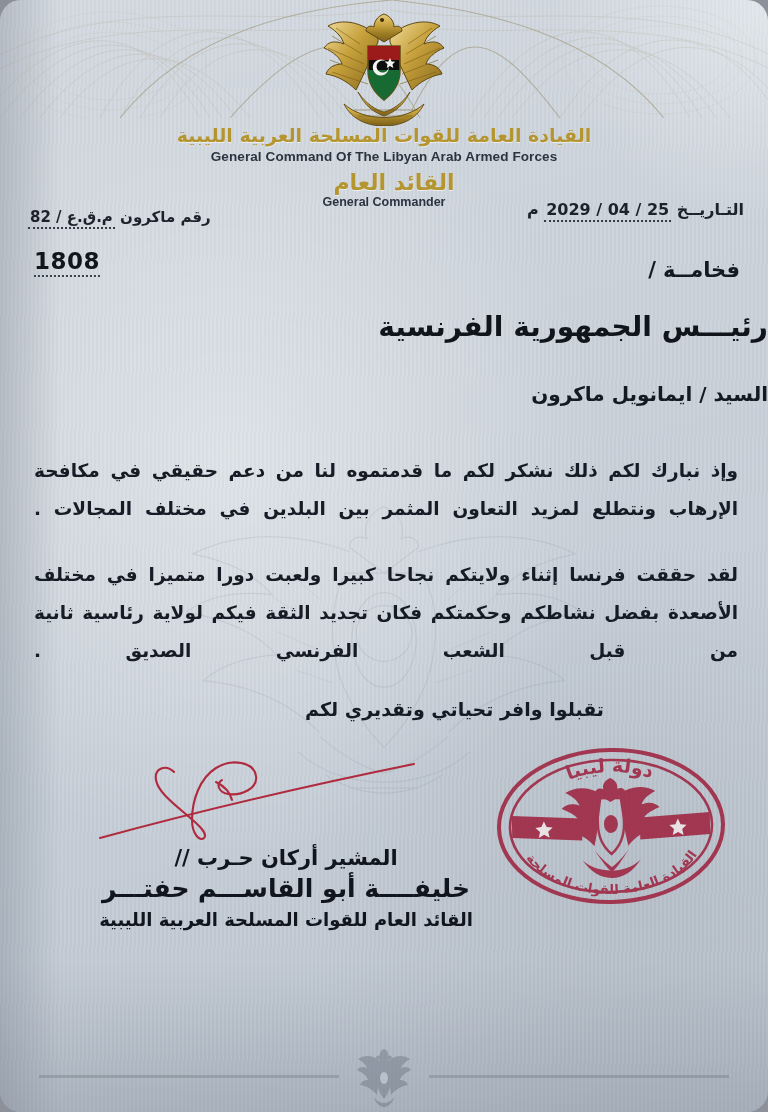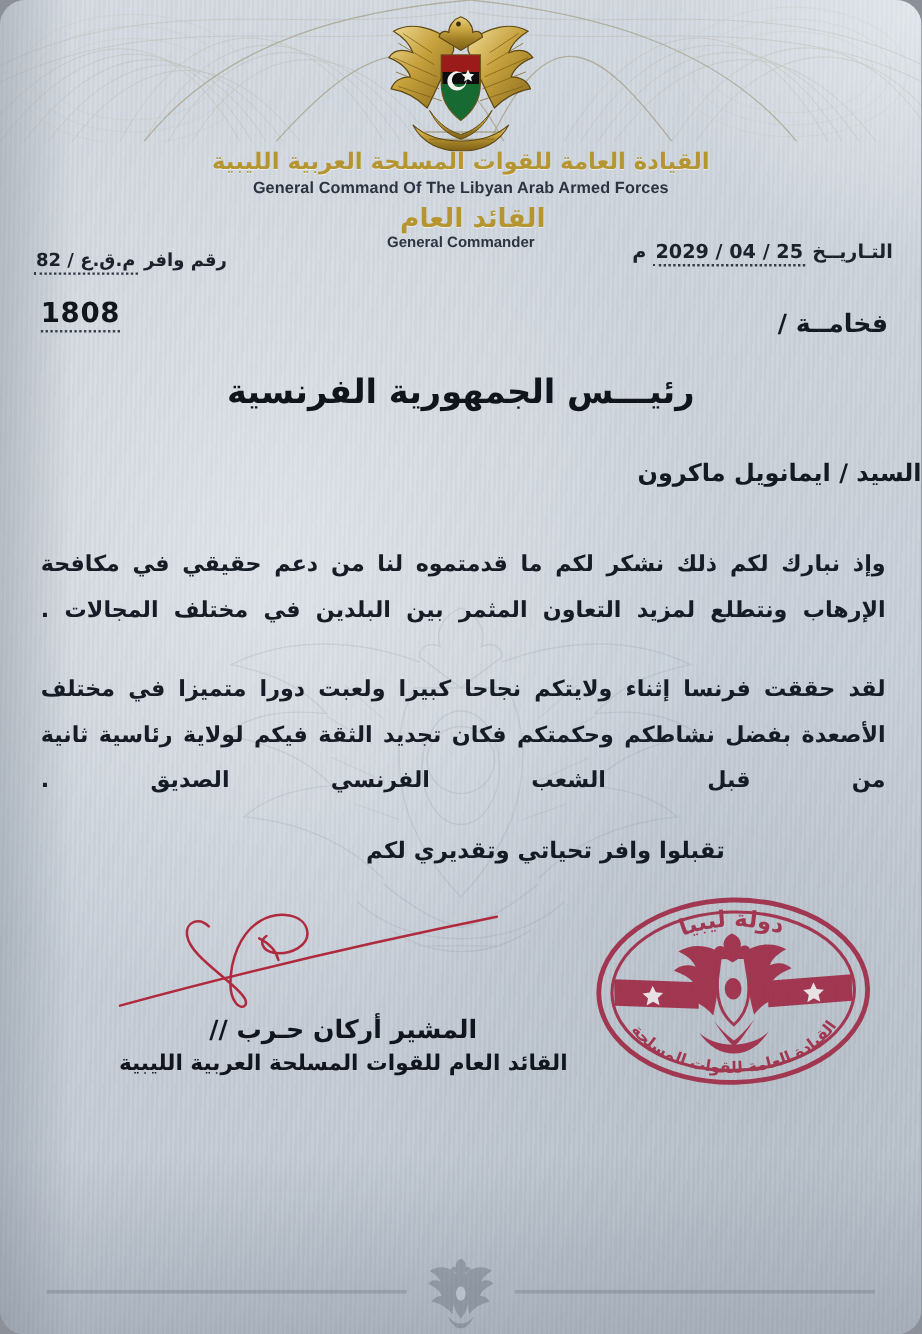--- a/index.html
+++ b/index.html
@@ -170,21 +170,21 @@
     font-family: "DejaVu Sans", sans-serif;
     font-size: 21px;
     font-weight: 700;
     color: #141a22;
     letter-spacing: 1px;
   }
   .addressee-title {
     position: absolute;
     top: 310px;
     left: 0; right: 0;
-    text-align: center;
+    text-align: right;
     font-family: "DejaVu Sans", sans-serif;
     font-size: 28px;
     font-weight: 700;
     color: #10151c;
     letter-spacing: .5px;
   }
   .addressee-name {
     position: absolute;
     top: 382px;
     left: 0; right: 0;
@@ -410,21 +410,21 @@
     <div class="commander-en">General Commander</div>
   </div>
 
   <div class="meta-date">
     <span>التـاريــخ</span>
     <span class="dots">25 / 04 / 2029</span>
     <span>م</span>
   </div>
 
   <div class="meta-file">
-    <span>رقم وافر</span>
+    <span>رقم ماكرون</span>
     <span class="dots">م.ق.ع / 82</span>
   </div>
   <div class="meta-serial">1808</div>
 
   <div class="salutation">فخامــة /</div>
   <div class="addressee-title">رئيـــس الجمهورية الفرنسية</div>
   <div class="addressee-name">السيد / ايمانويل ماكرون</div>
 
   <div class="body-block">
     <p class="para">
@@ -445,20 +445,21 @@
       <g fill="none" stroke="#b02a3e" stroke-width="2.1" stroke-linecap="round">
         <path d="M78,30 C70,22 58,26 60,38 C62,50 78,62 92,74 C104,84 112,92 108,96 C104,100 96,92 96,78 C96,58 104,36 120,26 C136,16 158,20 160,34 C162,46 146,54 132,52 C122,50 120,42 126,38"></path>
         <path d="M4,96 C70,78 180,50 318,22"></path>
         <path d="M120,40 C128,44 134,50 136,58"></path>
       </g>
     </svg>
   </div>
 
   <div class="sign-block">
     <div class="sign-rank">المشير أركان حـرب //</div>
+    <div class="sign-name">خليفــــة أبو القاســـم حفتـــر</div>
     <div class="sign-role">القائد العام للقوات المسلحة العربية الليبية</div>
   </div>
 
   <div class="stamp">
     <svg viewBox="0 0 242 168" xmlns="http://www.w3.org/2000/svg">
       <defs>
         <path id="arcTop" d="M32,92 A89,62 0 0,1 210,92"></path>
         <path id="arcBottom" d="M26,86 A95,66 0 0,0 216,86"></path>
       </defs>
       <ellipse cx="121" cy="84" rx="112" ry="76" fill="none" stroke="#9e2440" stroke-width="4"></ellipse>

